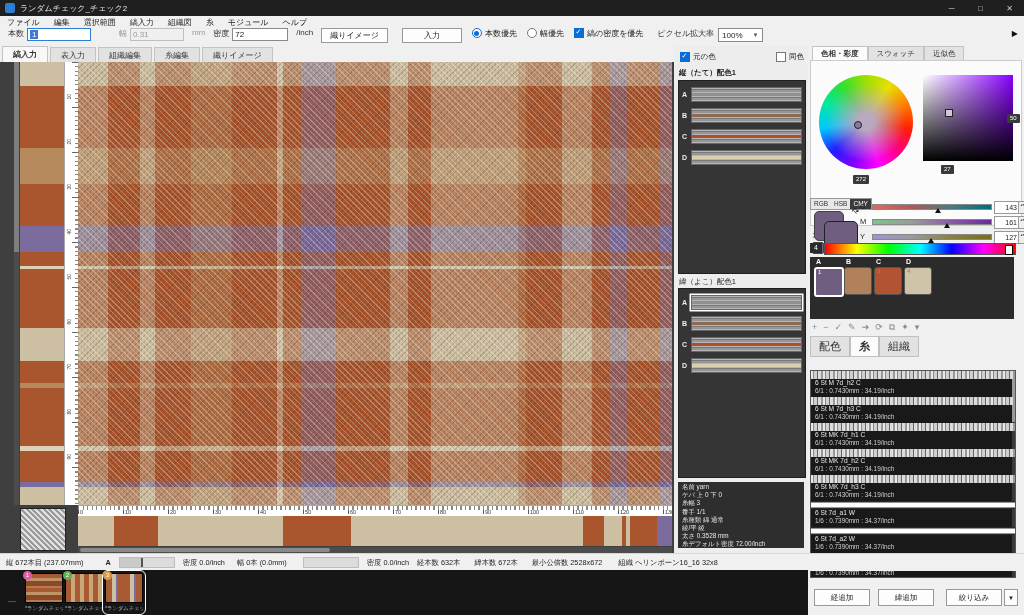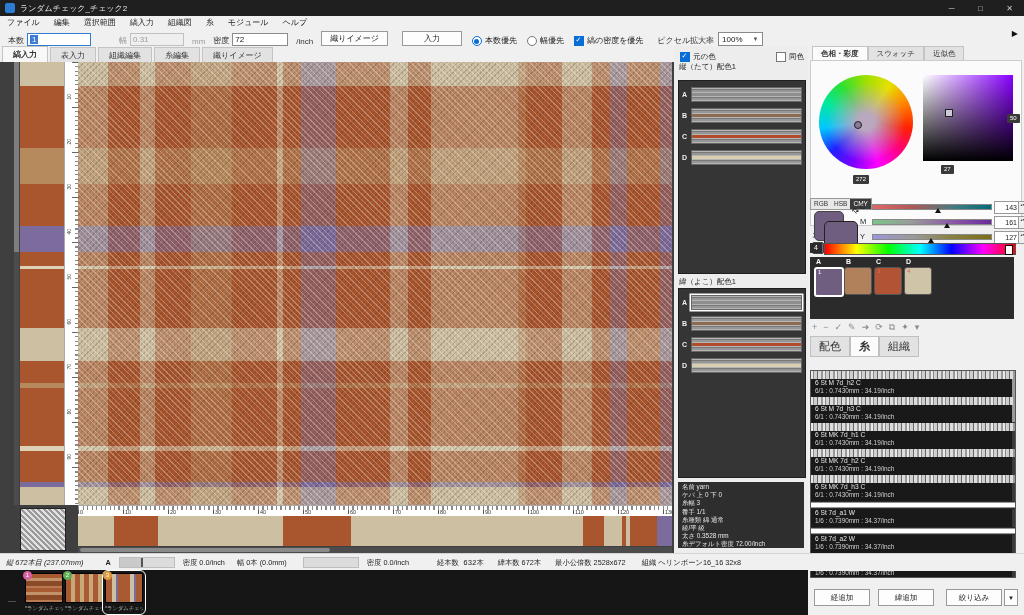--- a/index.html
+++ b/index.html
@@ -7,21 +7,21 @@
        font-family:"Liberation Sans",sans-serif;overflow:hidden;font-size:9px;color:#222;}
   .abs{position:absolute;}
   
   .titlebar{left:0;top:0;width:1024px;height:16px;background:#1f1f1f;color:#ddd;display:flex;align-items:center;}
   .app-icon{width:10px;height:10px;background:#2d7dd2;border-radius:2px;margin:0 5px 0 5px;}
   .title-text{font-size:8px;color:#e8e8e8;}
   .win-btns{margin-left:auto;display:flex;height:16px;}
   .win-btn{width:29px;height:16px;display:flex;align-items:center;justify-content:center;font-size:8px;color:#ccc;}
   .menubar{left:0;top:16px;width:1024px;height:12px;background:#f0f0f0;display:flex;align-items:center;border-bottom:1px solid #e3e3e3;}
   .menu-item{padding:0 7px;font-size:8px;color:#222;}
-  .toolbar{left:0;top:28px;width:1024px;height:18px;background:#f0f0f0;display:flex;align-items:flex-end;font-size:8px;}
+  .toolbar{left:0;top:28px;width:1024px;height:18px;background:#f0f0f0;display:flex;align-items:flex-start;font-size:8px;}
   .tb-label{margin-left:8px;color:#333;}
   .tb-label.dim{color:#9a9a9a;}
   .tb-input{height:11px;background:#fff;border:1px solid #8a8a8a;font-size:8px;padding:0 2px;display:flex;align-items:center;}
   .tb-input.focus{border:1px solid #2d7dd2;}
   .tb-input.disabled{background:#efefef;color:#9a9a9a;border:1px solid #c0c0c0;}
   .sel{background:#3a7bd5;color:#fff;padding:0 2px;}
   .tb-btn{height:13px;border:1px solid #999;background:#fdfdfd;display:flex;align-items:center;justify-content:center;font-size:8px;padding:0 8px;margin-left:8px;}
   .radio{width:8px;height:8px;border-radius:50%;border:1px solid #777;background:#fff;margin:0 3px 0 10px;position:relative;}
   .radio.on{border:1px solid #0a6cd6;}
   .radio.on::after{content:"";position:absolute;left:1.5px;top:1.5px;width:5px;height:5px;border-radius:50%;background:#0a6cd6;}
@@ -260,21 +260,21 @@
   <div class="abs hatch"></div>
 
   <div class="abs middle-panel">
     <div class="mp-cbrow">
       <span class="chk on" style="margin-left:0;"></span>
       <span>元の色</span>
       <span class="spacer"></span>
       <span class="chk"></span>
       <span>同色</span>
     </div>
-    <div class="mp-label" style="top:16px;">縦（たて）配色1</div>
+    <div class="mp-label" style="top:22px;font-weight:bold;">縦（たて）配色1</div>
     <div class="color-box" style="top:34px;height:192px;" id="warp-box">
         <div class="crow" style="top: 5px;">
           <span class="letter">A</span>
           <div class="band a"></div>
         </div>
         <div class="crow" style="top: 26px;">
           <span class="letter">B</span>
           <div class="band b"></div>
         </div>
         <div class="crow" style="top: 47px;">
@@ -448,31 +448,31 @@
           <div class="yarn-spec">1/6 : 0.7390mm : 34.37/inch</div>
         </div>
       </div>
     <div class="rp-btn" style="left:6px;width:54px;">経追加</div>
     <div class="rp-btn" style="left:70px;width:54px;">緯追加</div>
     <div class="rp-btn" style="left:138px;width:54px;">絞り込み</div>
     <div class="rp-btn" style="left:196px;width:12px;font-size:6px;">▼</div>
   </div>
 
   <div class="abs statusbar">
-    <span style="margin-left:6px;font-style:italic;">縦 672本目 (237.07mm)</span>
+    <span style="margin-left:6px;">縦 672本目 (237.07mm)</span>
     <span style="margin-left:22px;font-weight:bold;">A</span>
     <div class="sb-bar" style="margin-left:8px;">
         <div class="fill"></div>
         <div class="line"></div>
       </div>
     <span style="margin-left:8px;">密度 0.0/inch</span>
     <span style="margin-left:12px;">幅 0本 (0.0mm)</span>
     <div class="sb-bar" style="margin-left:16px;"></div>
     <span style="margin-left:8px;">密度 0.0/inch</span>
-    <span style="margin-left:28px;font-family:Liberation Mono, monospace;">経本数 632本</span>
+    <span style="margin-left:8px;">経本数 632本</span>
     <span style="margin-left:14px;">緯本数 672本</span>
     <span style="margin-left:14px;">最小公倍数 2528x672</span>
     <span style="margin-left:16px;">組織 ヘリンボーン16_16 32x8</span>
   </div>
 
   <div class="abs bottombar" id="bottombar">
     <div class="grip">—</div>
   <div class="thumb-item" style="left: 25px;">
         <div class="thumb-pat tp1">
           <div class="thumb-badge" style="background: rgb(217, 95, 162);">1</div>

